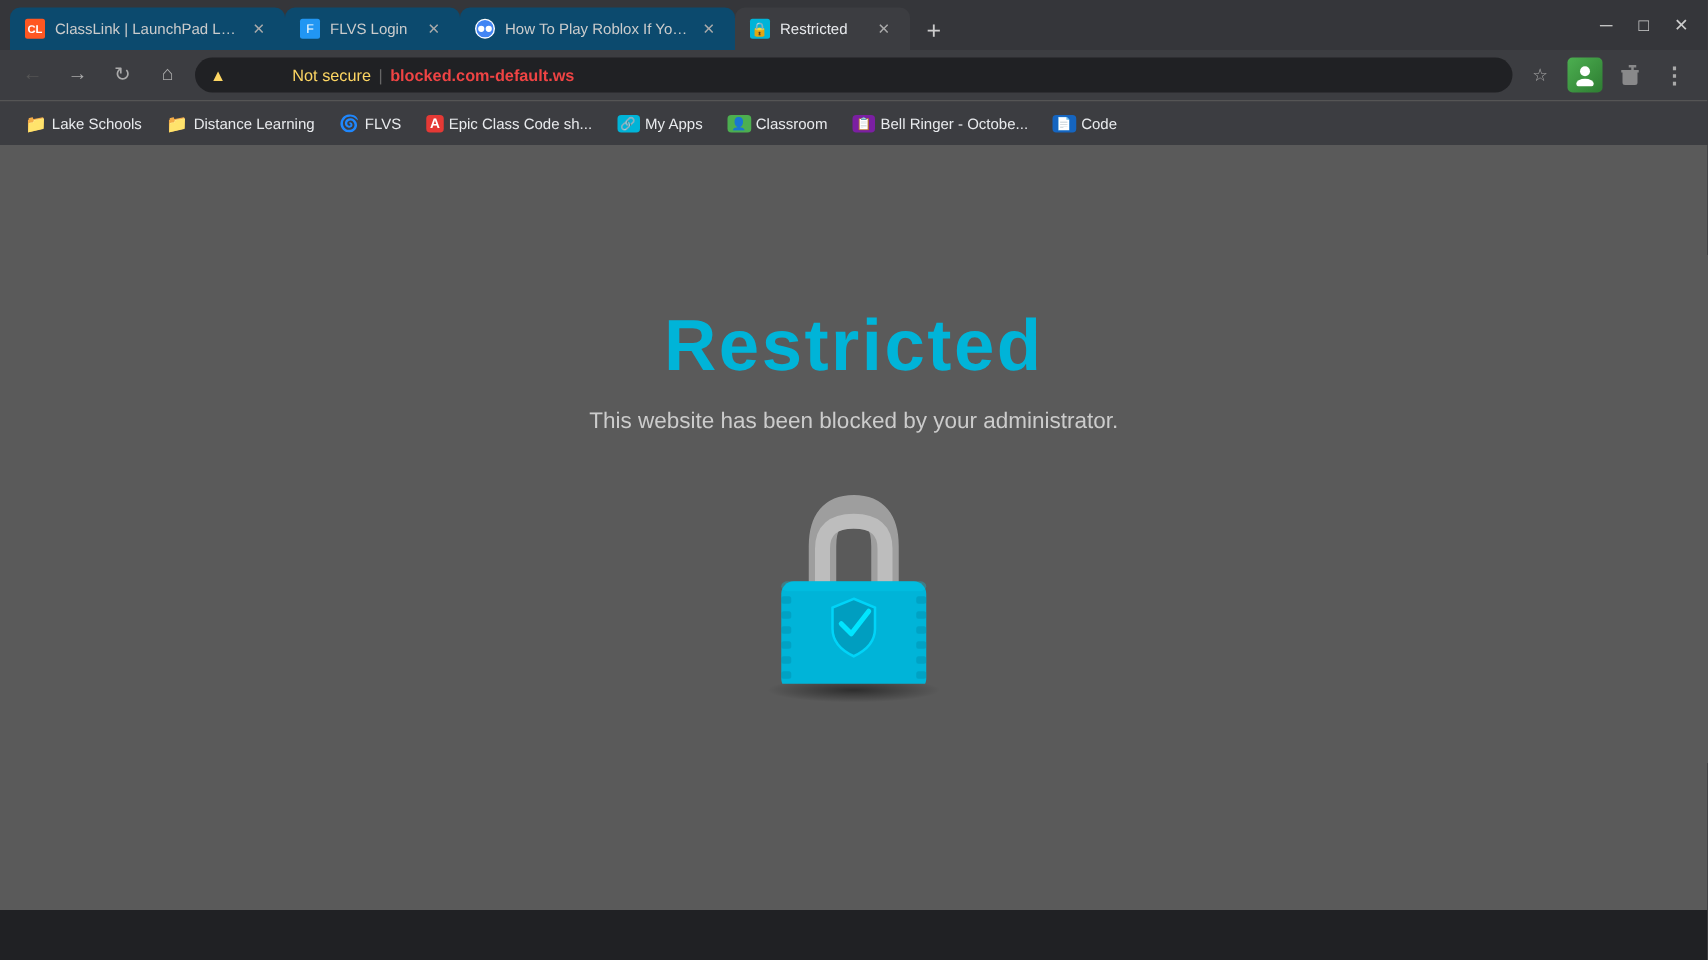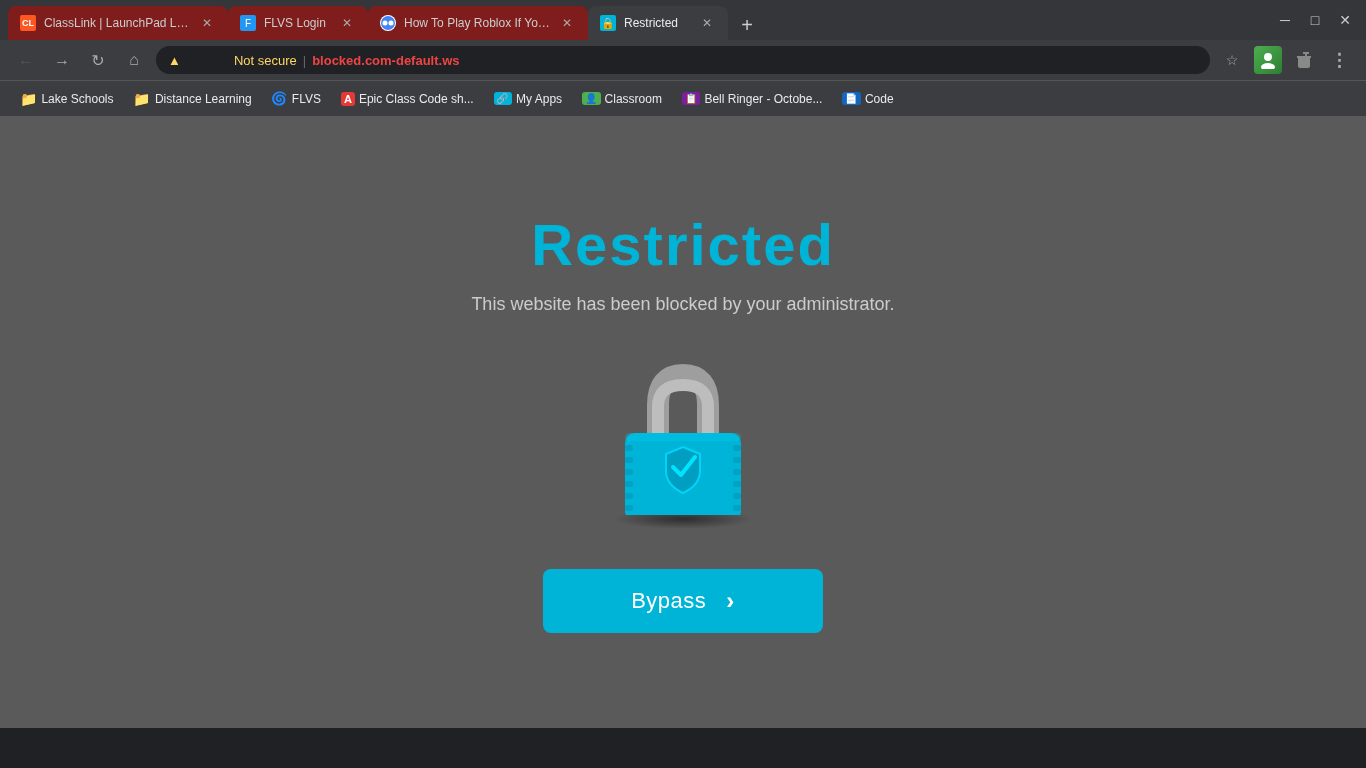--- a/index.html
+++ b/index.html
@@ -37,21 +37,21 @@
     }
     .tab {
       height: 34px;
       padding: 0 12px;
       display: flex;
       align-items: center;
       gap: 8px;
       border-radius: 8px 8px 0 0;
       font-size: 12px;
       color: #ccc;
-      background: #7f1d1d;
+      background: #0c4a6e;
       max-width: 220px;
       min-width: 140px;
       cursor: pointer;
       position: relative;
       white-space: nowrap;
       overflow: hidden;
     }
     .tab.active {
       background: #3c3d41;
       color: #e8eaed;
@@ -365,17 +365,13 @@
 
       <path d="M80 92 L97 99 L97 116 Q97 130 80 138 Q63 130 63 116 L63 99 Z" fill="none" stroke="#00d4f8" stroke-width="2"></path>
 
       <path d="M70 112 L78 120 L92 102" fill="none" stroke="#00e5ff" stroke-width="4" stroke-linecap="round" stroke-linejoin="round"></path>
 
       <rect x="22" y="78" width="116" height="8" rx="5" fill="#00d0f0" opacity="0.3"></rect>
     </svg>
     <div class="lock-shadow"></div>
   </div>
 
-  <button class="bypass-btn">
-    <span>Bypass</span>
-    <span class="bypass-chevron">›</span>
-  </button>
 </div>
 
 </body></html>

